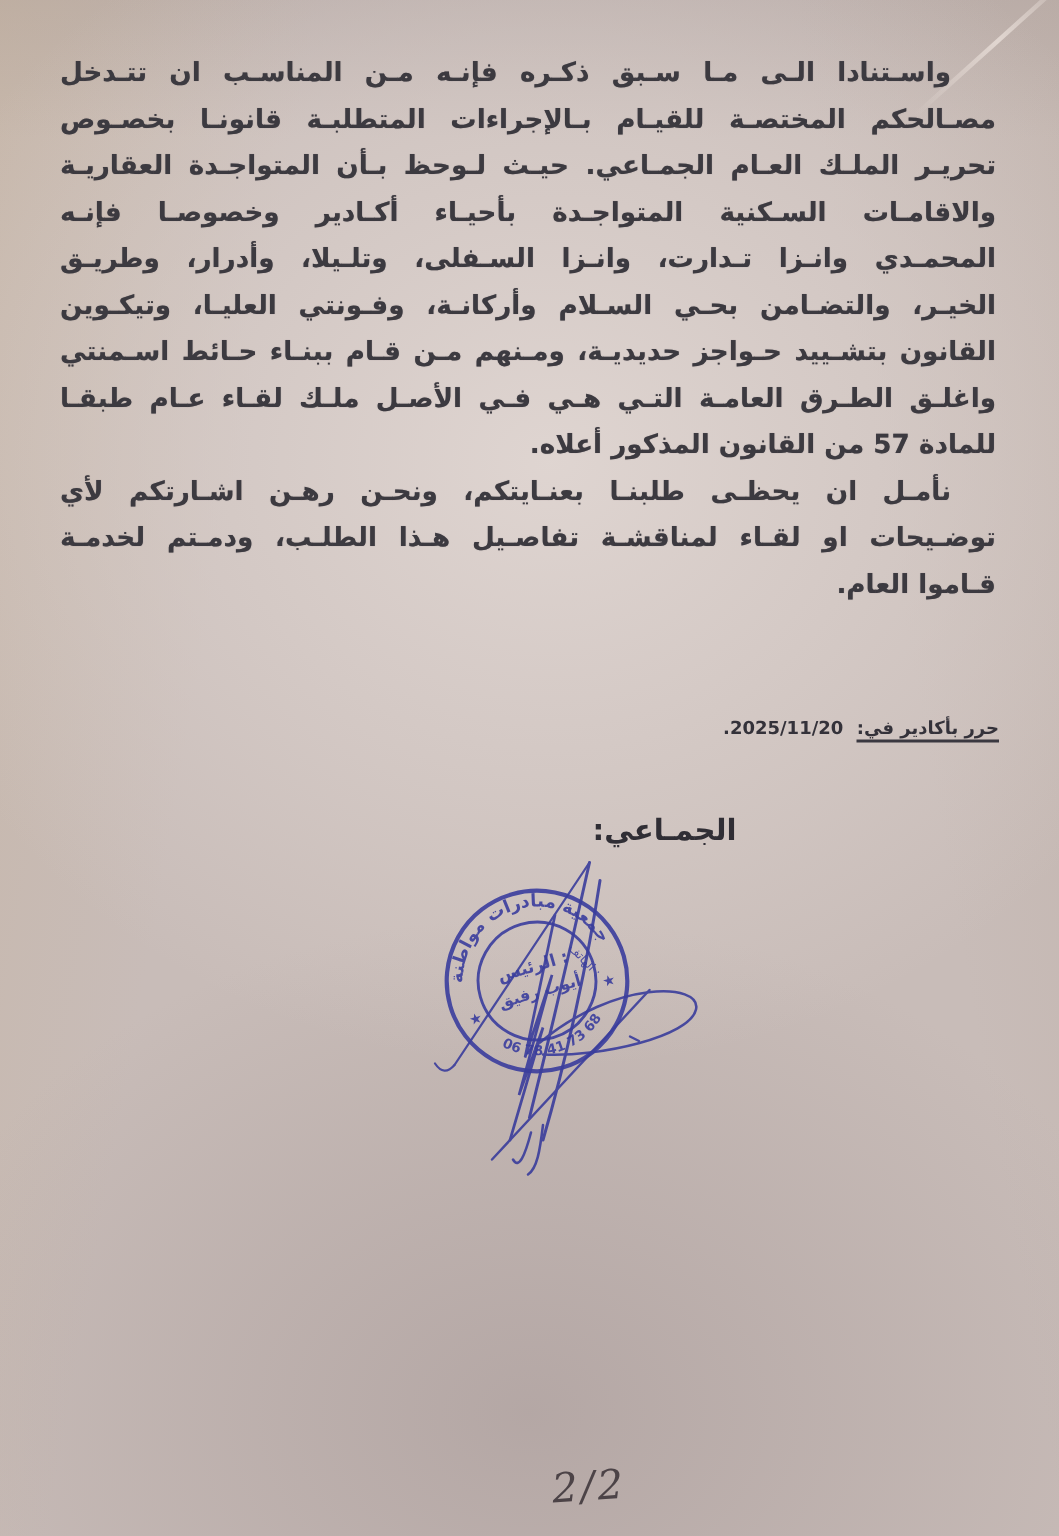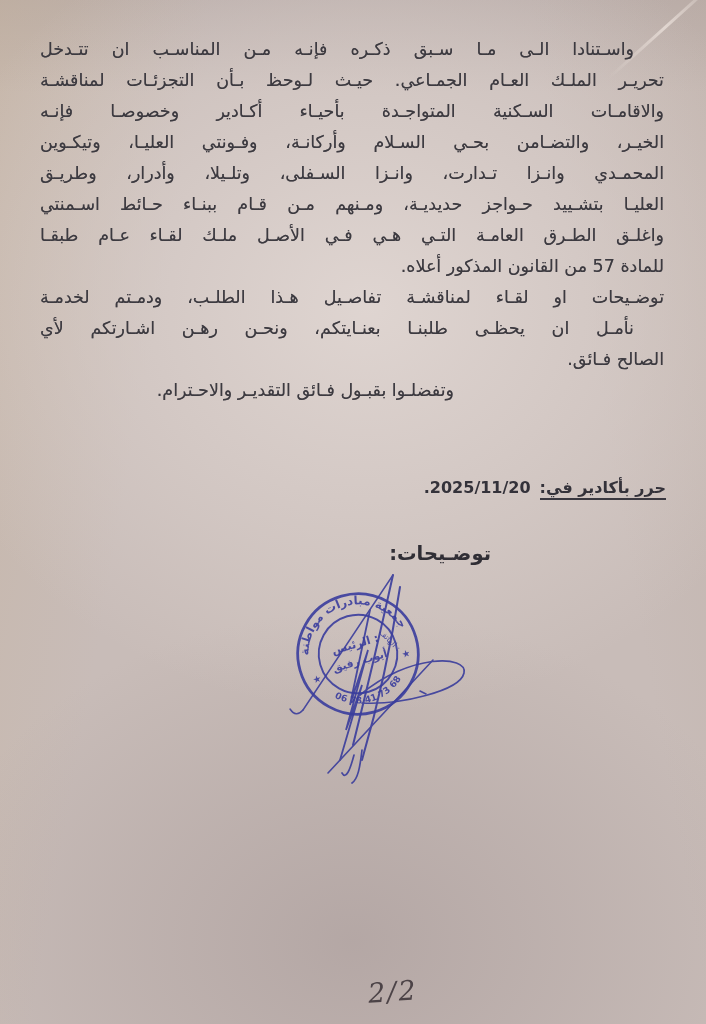--- a/index.html
+++ b/index.html
@@ -14,30 +14,30 @@
       linear-gradient(260deg, rgba(178,160,146,.22), rgba(178,160,146,0) 20%),
       linear-gradient(180deg, rgba(146,132,130,.22), rgba(146,132,130,0) 9%);
   }
   .crease{
     position:absolute;top:26px;right:-34px;width:150px;height:3px;
     background:linear-gradient(90deg, rgba(236,226,220,0), rgba(236,226,220,.75), rgba(236,226,220,0));
     transform:rotate(-42deg);
   }
   .doc{
     position:absolute;top:34px;right:42px;left:40px;direction:rtl;
-    font-size:17.5px;line-height:31px;font-weight:400;color:#3c3a40;
+    font-size:17.5px;line-height:31px;font-weight:700;color:#3c3a40;
     text-shadow:0 0 .5px rgba(58,54,62,.55);
   }
   .line{height:31px;overflow:hidden;text-align:justify;text-align-last:justify;}
   .l-ind{padding-right:30px;}
   .l-short{text-align:right;text-align-last:right;}
   .l-13{padding-right:210px;text-align:right;text-align-last:right;}
   .date-line{
     position:absolute;top:478px;right:40px;direction:rtl;
-    font-size:16px;color:#34323a;font-weight:700;
+    font-size:12px;color:#34323a;font-weight:700;
   }
   .date-label{border-bottom:2px solid #3a3840;padding-bottom:1px;margin-left:9px;}
   .date-value{font-weight:600;}
   .sig-caption{
     position:absolute;top:542px;right:215px;direction:rtl;
     font-size:19.5px;font-weight:700;color:#302e35;letter-spacing:.5px;
   }
   .stamp-wrap{
     position:absolute;left:272px;top:568px;width:172px;height:172px;
     transform:rotate(-16deg);opacity:.9;
@@ -51,38 +51,38 @@
   .stamp-text{fill:#3b3e9e;}
 </style>
 </head>
 <body>
 
 <div class="page">
   <div class="crease"></div>
 
   <div class="doc">
     <div class="line l-ind">واسـتنادا الـى مـا سـبق ذكـره فإنـه مـن المناسـب ان تتـدخل</div>
-    <div class="line">تحريـر الملـك العـام الجمـاعي. حيـث لـوحظ بـأن التجزئـات لمناقشـة</div>
+    <div class="line">مصـالحكم المختصـة للقيـام بـالإجراءات المتطلبـة قانونـا بخصـوص</div>
+    <div class="line">تحريـر الملـك العـام الجمـاعي. حيـث لـوحظ بـأن المتواجـدة العقاريـة</div>
     <div class="line">والاقامـات السـكنية المتواجـدة بأحيـاء أكـادير وخصوصـا فإنـه</div>
+    <div class="line">المحمـدي وانـزا تـدارت، وانـزا السـفلى، وتلـيلا، وأدرار، وطريـق</div>
     <div class="line">الخيـر، والتضـامن بحـي السـلام وأركانـة، وفـونتي العليـا، وتيكـوين</div>
-    <div class="line">المحمـدي وانـزا تـدارت، وانـزا السـفلى، وتلـيلا، وأدرار، وطريـق</div>
-    <div class="line">العليـا بتشـييد حـواجز حديديـة، ومـنهم مـن قـام ببنـاء حـائط اسـمنتي</div>
+    <div class="line">القانون بتشـييد حـواجز حديديـة، ومـنهم مـن قـام ببنـاء حـائط اسـمنتي</div>
     <div class="line">واغلـق الطـرق العامـة التـي هـي فـي الأصـل ملـك لقـاء عـام طبقـا</div>
     <div class="line l-short">للمادة 57 من القانون المذكور أعلاه.</div>
+    <div class="line l-ind">نأمـل ان يحظـى طلبنـا بعنـايتكم، ونحـن رهـن اشـارتكم لأي</div>
     <div class="line">توضـيحات او لقـاء لمناقشـة تفاصـيل هـذا الطلـب، ودمـتم لخدمـة</div>
-    <div class="line l-ind">نأمـل ان يحظـى طلبنـا بعنـايتكم، ونحـن رهـن اشـارتكم لأي</div>
-    <div class="line l-short">الصالح فـائق.</div>
-    <div class="line l-13">وتفضلـوا بقبـول فـائق التقديـر والاحـترام.</div>
+    <div class="line l-short">قـاموا العام.</div>
   </div>
 
   <div class="date-line">
     <span class="date-label">حرر بأكادير في:</span><span class="date-value">2025/11/20.</span>
   </div>
 
-  <div class="sig-caption">توضـيحات:</div>
+  <div class="sig-caption">الجمـاعي:</div>
 
   <div class="stamp-wrap">
     <svg width="172" height="172" viewBox="0 0 160 160">
       <circle cx="80" cy="80" r="56" fill="none" stroke="#3b3e9e" stroke-width="2.6"></circle>
       <circle cx="80" cy="80" r="36.5" fill="none" stroke="#3b3e9e" stroke-width="1.8"></circle>
       <path id="arcTop" d="M 35.6 91.9 A 46 46 0 1 1 124.4 91.9" fill="none"></path>
       <path id="arcBottom" d="M 40.2 103 A 46 46 0 0 0 119.8 103" fill="none"></path>
       <text class="stamp-text" font-size="11" font-weight="700">
         <textPath href="#arcTop" startOffset="50%" text-anchor="middle">جمعية مبادرات مواطنة</textPath>
       </text>

